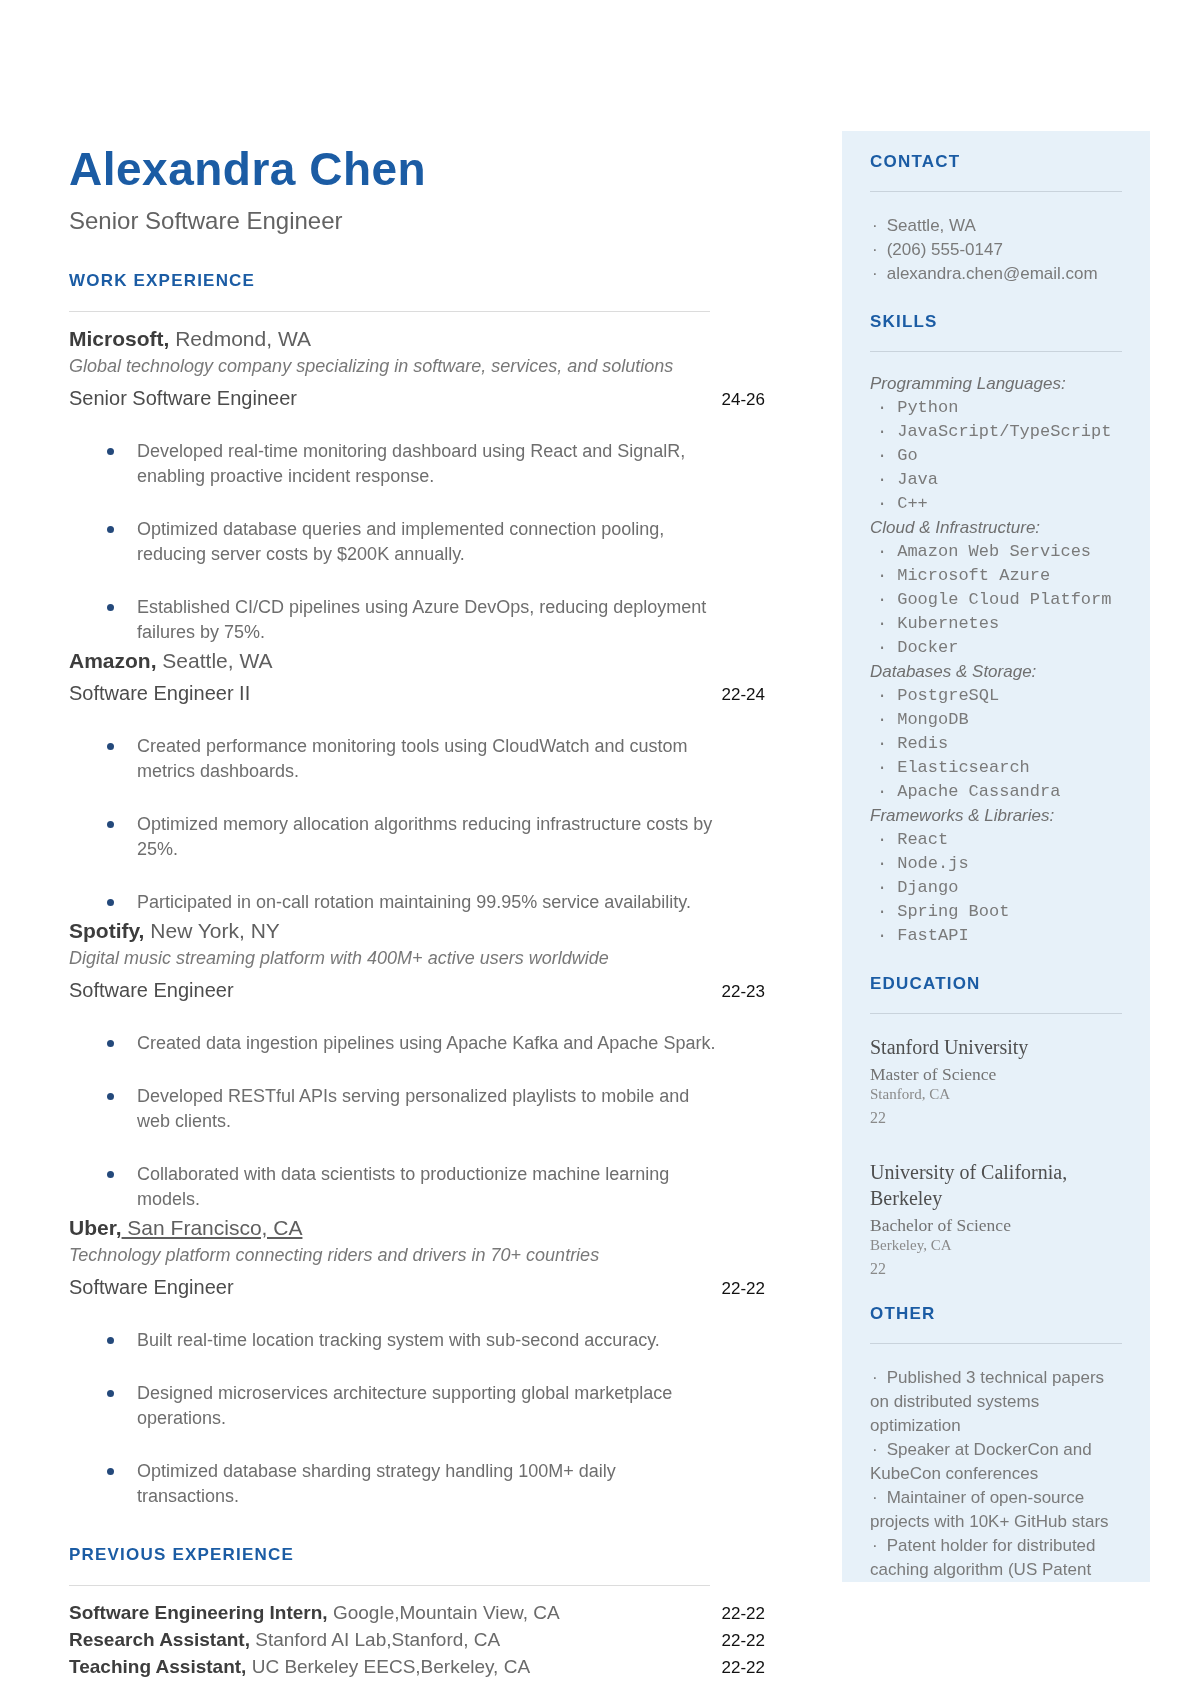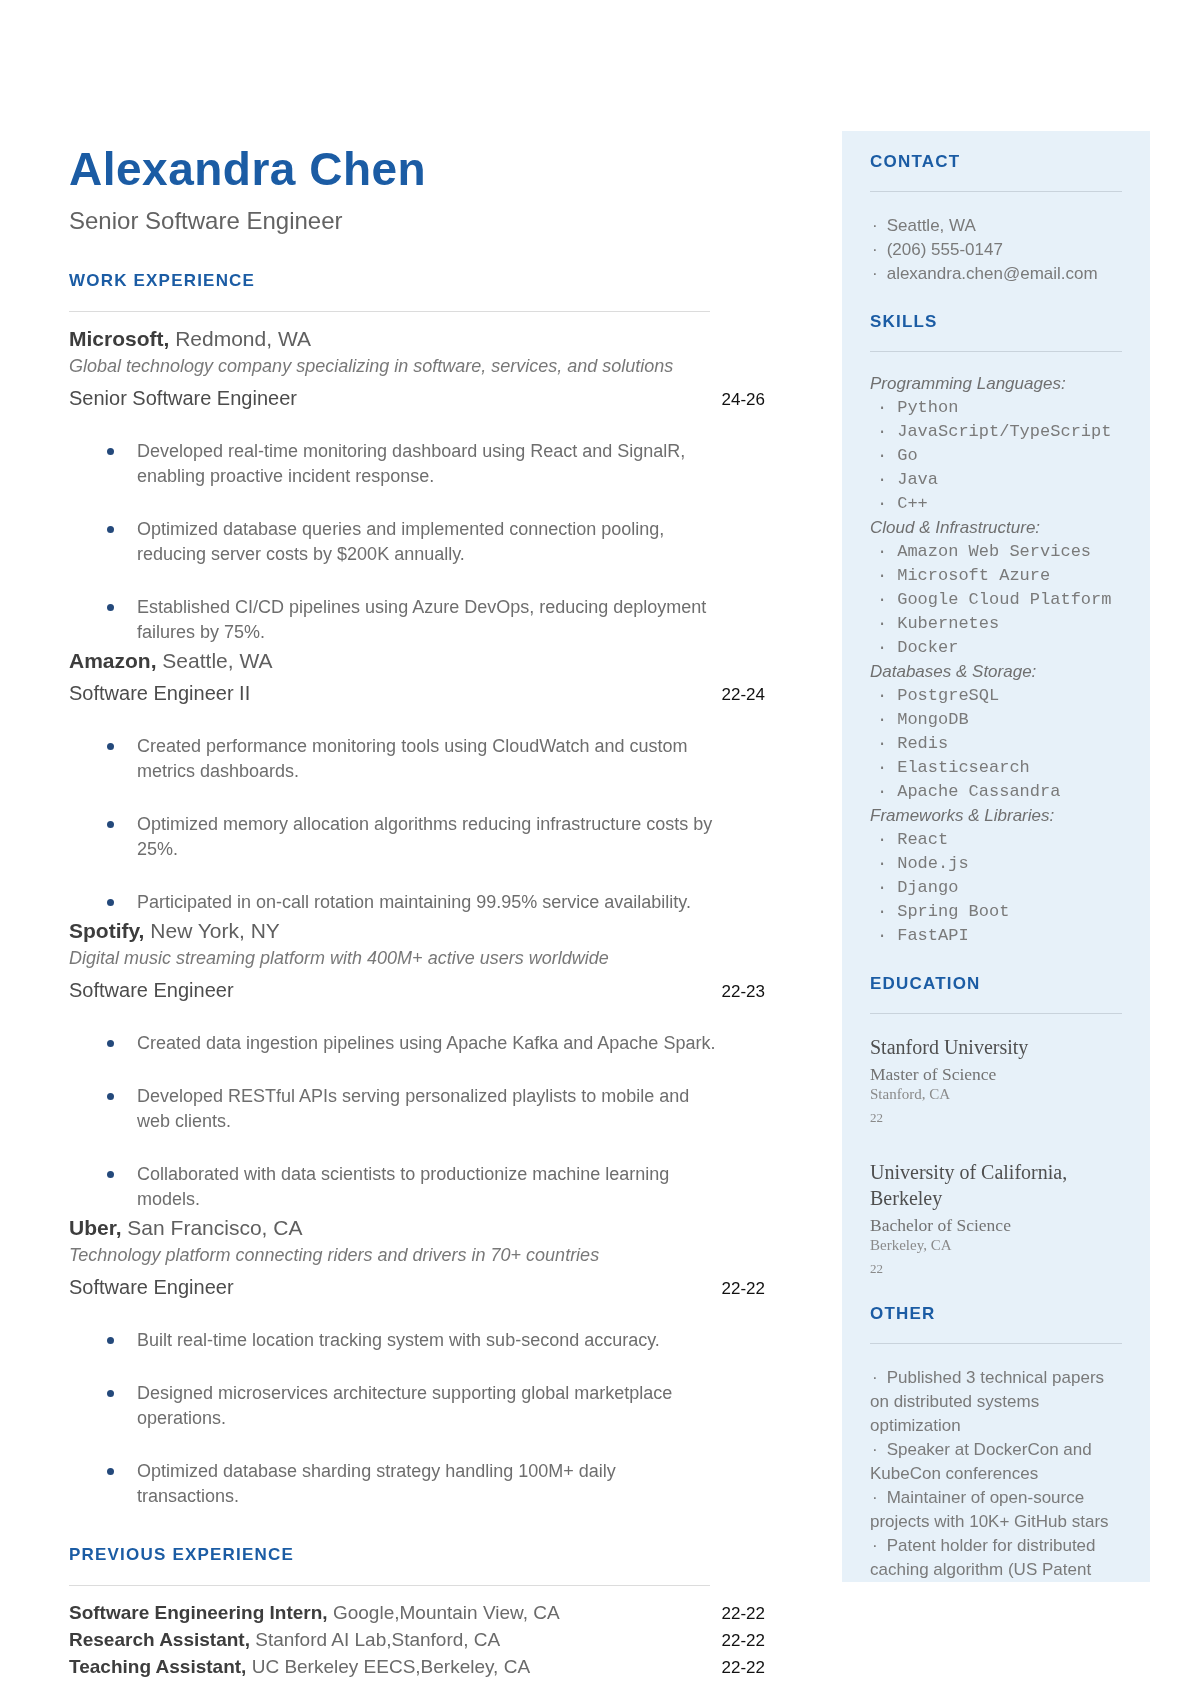--- a/index.html
+++ b/index.html
@@ -69,21 +69,21 @@
   .skill-group-label{font-style:italic;font-size:17px;line-height:24px;color:#6f6f6f;}
   .skill-list{list-style:none;margin:0;padding:0;font-size:17px;line-height:24px;color:#7a7a7a;font-family:Liberation Mono, monospace;}
   .skill-list li::before{content:"·";margin:0 10px 0 7px;}
   
   .education-list{margin-top:2px;font-family:Liberation Serif, serif;}
   .school{margin-top:20px;}
   .school + .school{margin-top:32px;}
   .school-name{font-size:20px;line-height:26px;color:#4f4f4f;}
   .school-degree{margin-top:3px;font-size:17.5px;line-height:22px;color:#737373;}
   .school-loc{font-size:15px;line-height:19px;color:#8a8a8a;}
-  .school-year{margin-top:4px;font-size:13px;line-height:19px;color:#8a8a8a;}
+  .school-year{margin-top:4px;font-size:16px;line-height:19px;color:#8a8a8a;}
 </style>
 </head>
 <body>
 
 <div class="page">
 
   <main class="main">
     <h1 class="name">Alexandra Chen</h1>
     <div class="subtitle">Senior Software Engineer</div>
 
@@ -132,21 +132,21 @@
     </div>
     <ul class="job-bullets">
             <li>Created data ingestion pipelines using Apache Kafka and Apache Spark.</li>
             <li>Developed RESTful APIs serving personalized playlists to mobile and web clients.</li>
             <li>Collaborated with data scientists to productionize machine learning models.</li>
           </ul>
   </section>
 
   <section class="job">
     <div class="company-line">
-      <span class="company">Uber,</span><span class="location" style="white-space:pre-wrap;"> San Francisco, CA</span>
+      <span class="company">Uber,</span><span class="location" style="white-space:pre-wrap;text-decoration:underline;"> San Francisco, CA</span>
     </div>
     <div class="company-desc">Technology platform connecting riders and drivers in 70+ countries</div>
     <div class="job-header">
       <span class="job-title">Software Engineer</span>
       <span class="job-dates">22-22</span>
     </div>
     <ul class="job-bullets">
             <li>Built real-time location tracking system with sub-second accuracy.</li>
             <li>Designed microservices architecture supporting global marketplace operations.</li>
             <li>Optimized database sharding strategy handling 100M+ daily transactions.</li>

